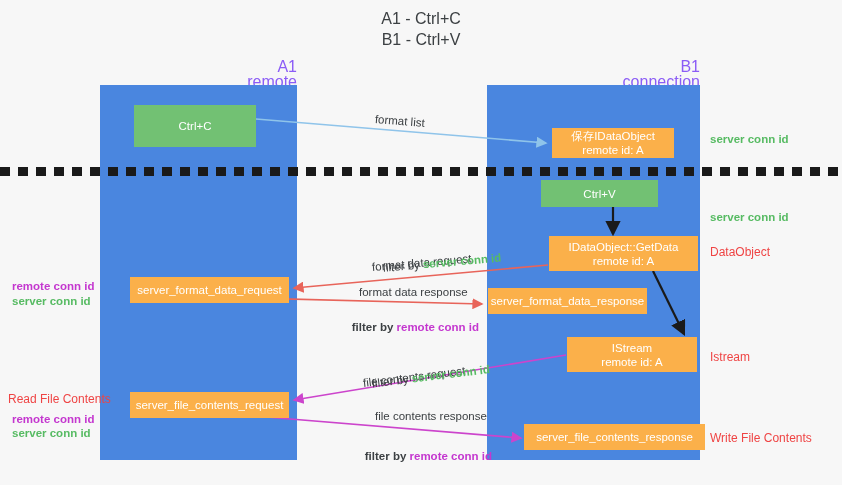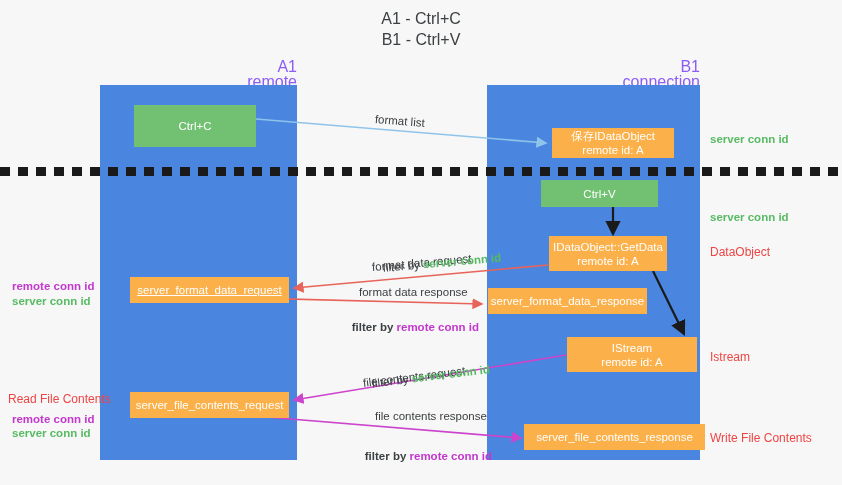--- a/index.html
+++ b/index.html
@@ -107,27 +107,27 @@
 
   <div class="divider"></div>
 
   <div class="box green" style="left:134px; top:105px; width:122px; height:42px;">Ctrl+C</div>
 
   <div class="box orange" style="left:552px; top:128px; width:122px; height:30px;">保存IDataObject
 remote id: A</div>
 
   <div class="box green" style="left:534px; top:180px; width:117px; height:27px;margin-left:7px;">Ctrl+V</div>
 
-  <div class="box orange" style="left:549px; top:236px; width:118px; height:35px;">IDataObject::GetData
+  <div class="box orange" style="left:549px; top:236px; width:149px; height:35px;">IDataObject::GetData
 remote id: A</div>
 
   <div class="box orange" style="left:567px; top:337px; width:130px; height:35px;">IStream
 remote id: A</div>
 
-  <div class="box orange" style="left:130px; top:277px; width:159px; height:26px;text-decoration:underline;">server_format_data_request</div>
+  <div class="box orange" style="left:130px; top:277px; width:159px; height:26px;">server_format_data_request</div>
 
   <div class="box orange" style="left:488px; top:288px; width:159px; height:26px;">server_format_data_response</div>
 
   <div class="box orange" style="left:130px; top:392px; width:159px; height:26px;">server_file_contents_request</div>
 
   <div class="box orange" style="left:524px; top:424px; width:181px; height:26px;">server_file_contents_response</div>
 
   <div class="lbl gray rot" style="left:375px; top:112px; transform:rotate(4.5deg);">format list</div>
 
   <div class="lbl rot" style="left:372px; top:232px; transform:rotate(-5deg);">

